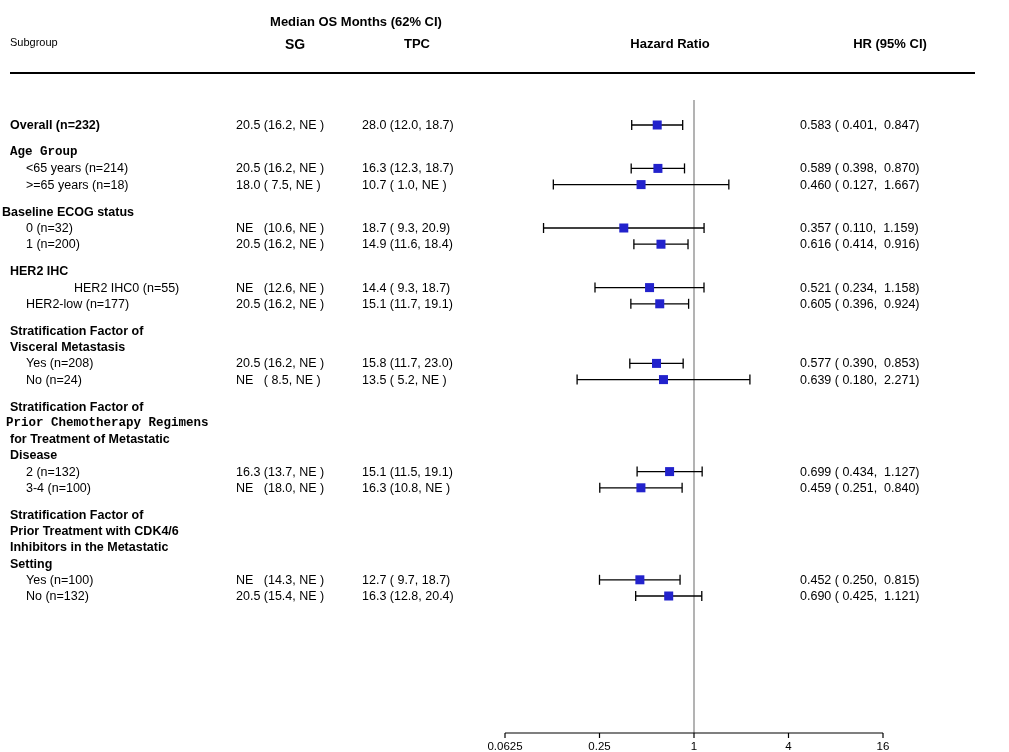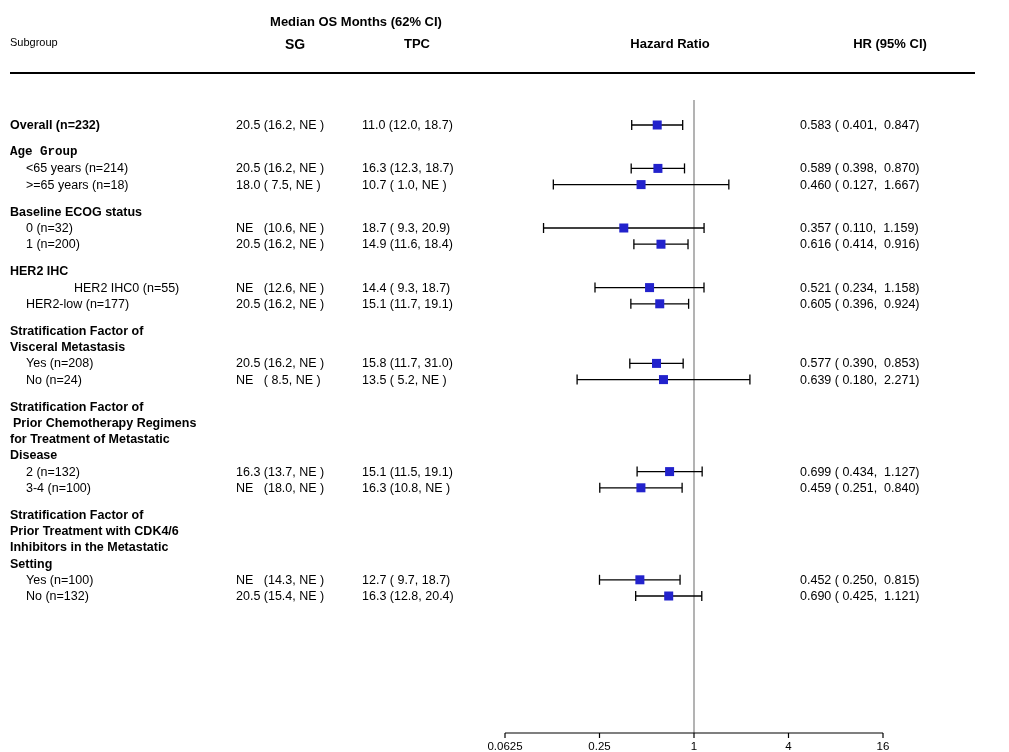--- a/index.html
+++ b/index.html
@@ -143,32 +143,32 @@
   <div class="hdr-sg">SG</div>
   <div class="hdr-tpc">TPC</div>
   <div class="hdr-hr-plot">Hazard Ratio</div>
   <div class="hdr-hr-ci">HR (95% CI)</div>
 
   <div class="rule"></div>
 
   <div id="rows">
       <div class="row-label bold" style="top: 118px; left: 10px;">Overall (n=232)</div>
       <div class="cell-sg" style="top: 118px;">20.5 (16.2, NE )</div>
-      <div class="cell-tpc" style="top: 118px;">11.0 (12.0, 18.7)</div>
+      <div class="cell-tpc" style="top: 118px;">28.0 (12.0, 18.7)</div>
       <div class="cell-hr" style="top: 118px;">0.583 ( 0.401,  0.847)</div>
       <div class="row-label bold" style="top: 145.2px; left: 10px; font-family: Liberation Mono, monospace;">Age Group</div>
       <div class="row-label" style="top: 161.4px; left: 26px;">&lt;65 years (n=214)</div>
       <div class="cell-sg" style="top: 161.4px;">20.5 (16.2, NE )</div>
       <div class="cell-tpc" style="top: 161.4px;">16.3 (12.3, 18.7)</div>
       <div class="cell-hr" style="top: 161.4px;">0.589 ( 0.398,  0.870)</div>
       <div class="row-label" style="top: 177.6px; left: 26px;">&gt;=65 years (n=18)</div>
       <div class="cell-sg" style="top: 177.6px;">18.0 ( 7.5, NE )</div>
       <div class="cell-tpc" style="top: 177.6px;">10.7 ( 1.0, NE )</div>
       <div class="cell-hr" style="top: 177.6px;">0.460 ( 0.127,  1.667)</div>
-      <div class="row-label bold" style="top: 204.8px; left: 10px;">Baseline ECOG status</div>
+      <div class="row-label bold" style="top: 204.8px; left: 2px;">Baseline ECOG status</div>
       <div class="row-label" style="top: 221px; left: 26px;">0 (n=32)</div>
       <div class="cell-sg" style="top: 221px;">NE   (10.6, NE )</div>
       <div class="cell-tpc" style="top: 221px;">18.7 ( 9.3, 20.9)</div>
       <div class="cell-hr" style="top: 221px;">0.357 ( 0.110,  1.159)</div>
       <div class="row-label" style="top: 237.2px; left: 26px;">1 (n=200)</div>
       <div class="cell-sg" style="top: 237.2px;">20.5 (16.2, NE )</div>
       <div class="cell-tpc" style="top: 237.2px;">14.9 (11.6, 18.4)</div>
       <div class="cell-hr" style="top: 237.2px;">0.616 ( 0.414,  0.916)</div>
       <div class="row-label bold" style="top: 264.4px; left: 10px;">HER2 IHC</div>
       <div class="row-label" style="top: 280.6px; left: 26px; margin-left: 48px;">HER2 IHC0 (n=55)</div>
@@ -176,28 +176,28 @@
       <div class="cell-tpc" style="top: 280.6px;">14.4 ( 9.3, 18.7)</div>
       <div class="cell-hr" style="top: 280.6px;">0.521 ( 0.234,  1.158)</div>
       <div class="row-label" style="top: 296.8px; left: 26px;">HER2-low (n=177)</div>
       <div class="cell-sg" style="top: 296.8px;">20.5 (16.2, NE )</div>
       <div class="cell-tpc" style="top: 296.8px;">15.1 (11.7, 19.1)</div>
       <div class="cell-hr" style="top: 296.8px;">0.605 ( 0.396,  0.924)</div>
       <div class="row-label bold" style="top: 324px; left: 10px;">Stratification Factor of</div>
       <div class="row-label bold" style="top: 340.2px; left: 10px;">Visceral Metastasis</div>
       <div class="row-label" style="top: 356.4px; left: 26px;">Yes (n=208)</div>
       <div class="cell-sg" style="top: 356.4px;">20.5 (16.2, NE )</div>
-      <div class="cell-tpc" style="top: 356.4px;">15.8 (11.7, 31.0)</div>
+      <div class="cell-tpc" style="top: 356.4px;">15.8 (11.7, 23.0)</div>
       <div class="cell-hr" style="top: 356.4px;">0.577 ( 0.390,  0.853)</div>
       <div class="row-label" style="top: 372.6px; left: 26px;">No (n=24)</div>
       <div class="cell-sg" style="top: 372.6px;">NE   ( 8.5, NE )</div>
       <div class="cell-tpc" style="top: 372.6px;">13.5 ( 5.2, NE )</div>
       <div class="cell-hr" style="top: 372.6px;">0.639 ( 0.180,  2.271)</div>
       <div class="row-label bold" style="top: 399.8px; left: 10px;">Stratification Factor of</div>
-      <div class="row-label bold" style="top: 416px; left: 13px;">Prior Chemotherapy Regimens</div>
+      <div class="row-label bold" style="top: 416px; left: 6px; font-family: Liberation Mono, monospace;">Prior Chemotherapy Regimens</div>
       <div class="row-label bold" style="top: 432.2px; left: 10px;">for Treatment of Metastatic</div>
       <div class="row-label bold" style="top: 448.4px; left: 10px;">Disease</div>
       <div class="row-label" style="top: 464.6px; left: 26px;">2 (n=132)</div>
       <div class="cell-sg" style="top: 464.6px;">16.3 (13.7, NE )</div>
       <div class="cell-tpc" style="top: 464.6px;">15.1 (11.5, 19.1)</div>
       <div class="cell-hr" style="top: 464.6px;">0.699 ( 0.434,  1.127)</div>
       <div class="row-label" style="top: 480.8px; left: 26px;">3-4 (n=100)</div>
       <div class="cell-sg" style="top: 480.8px;">NE   (18.0, NE )</div>
       <div class="cell-tpc" style="top: 480.8px;">16.3 (10.8, NE )</div>
       <div class="cell-hr" style="top: 480.8px;">0.459 ( 0.251,  0.840)</div>

